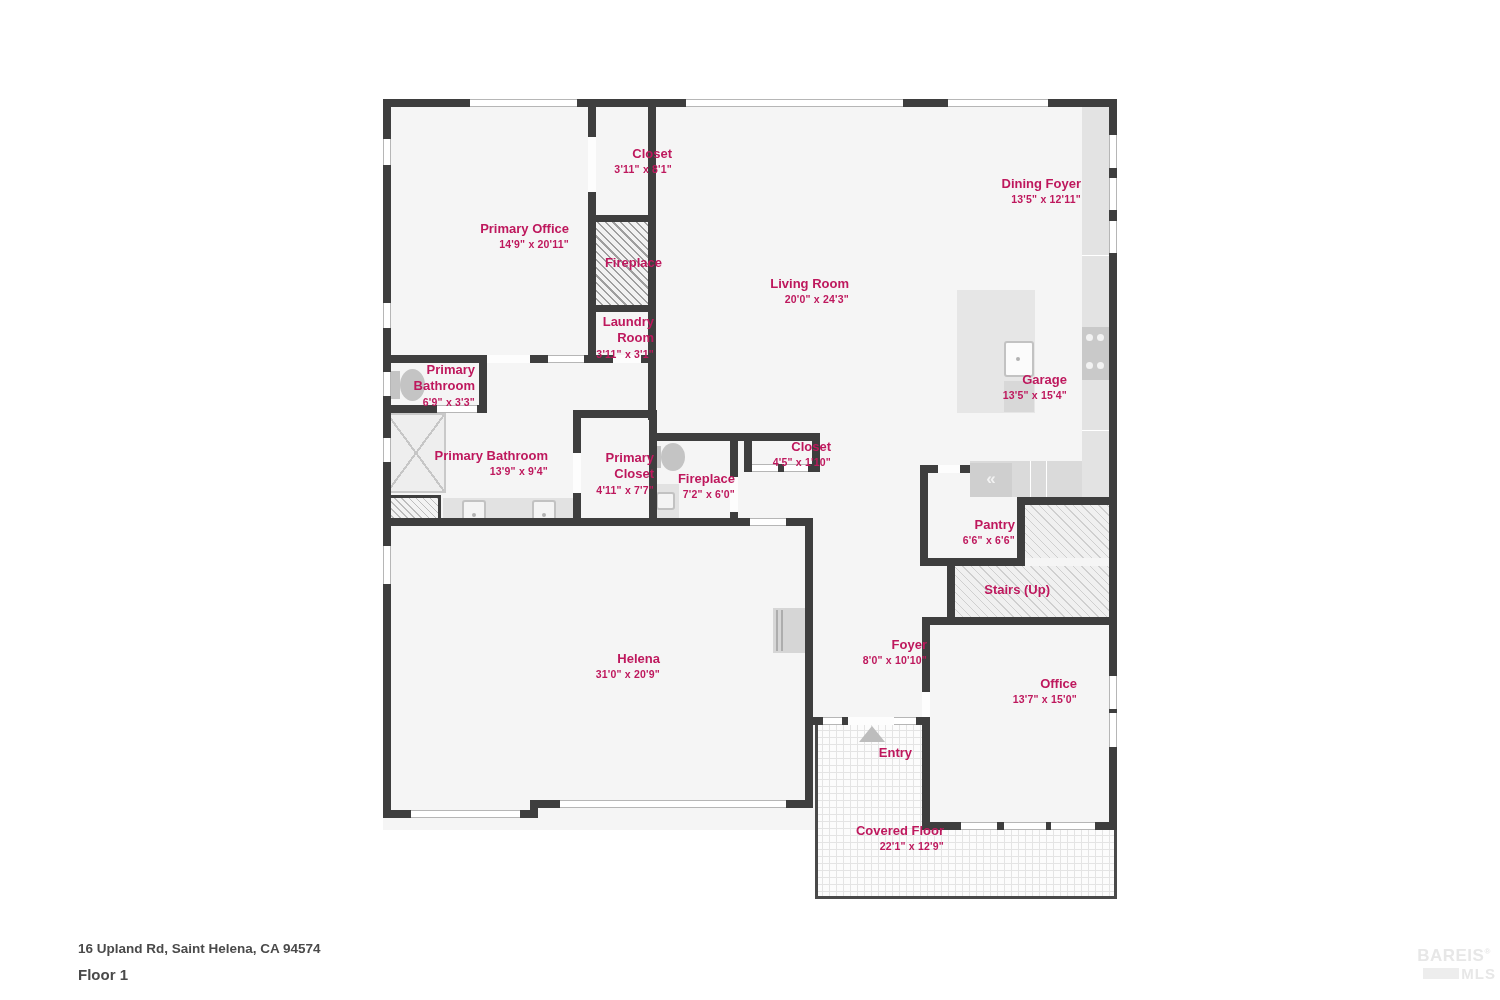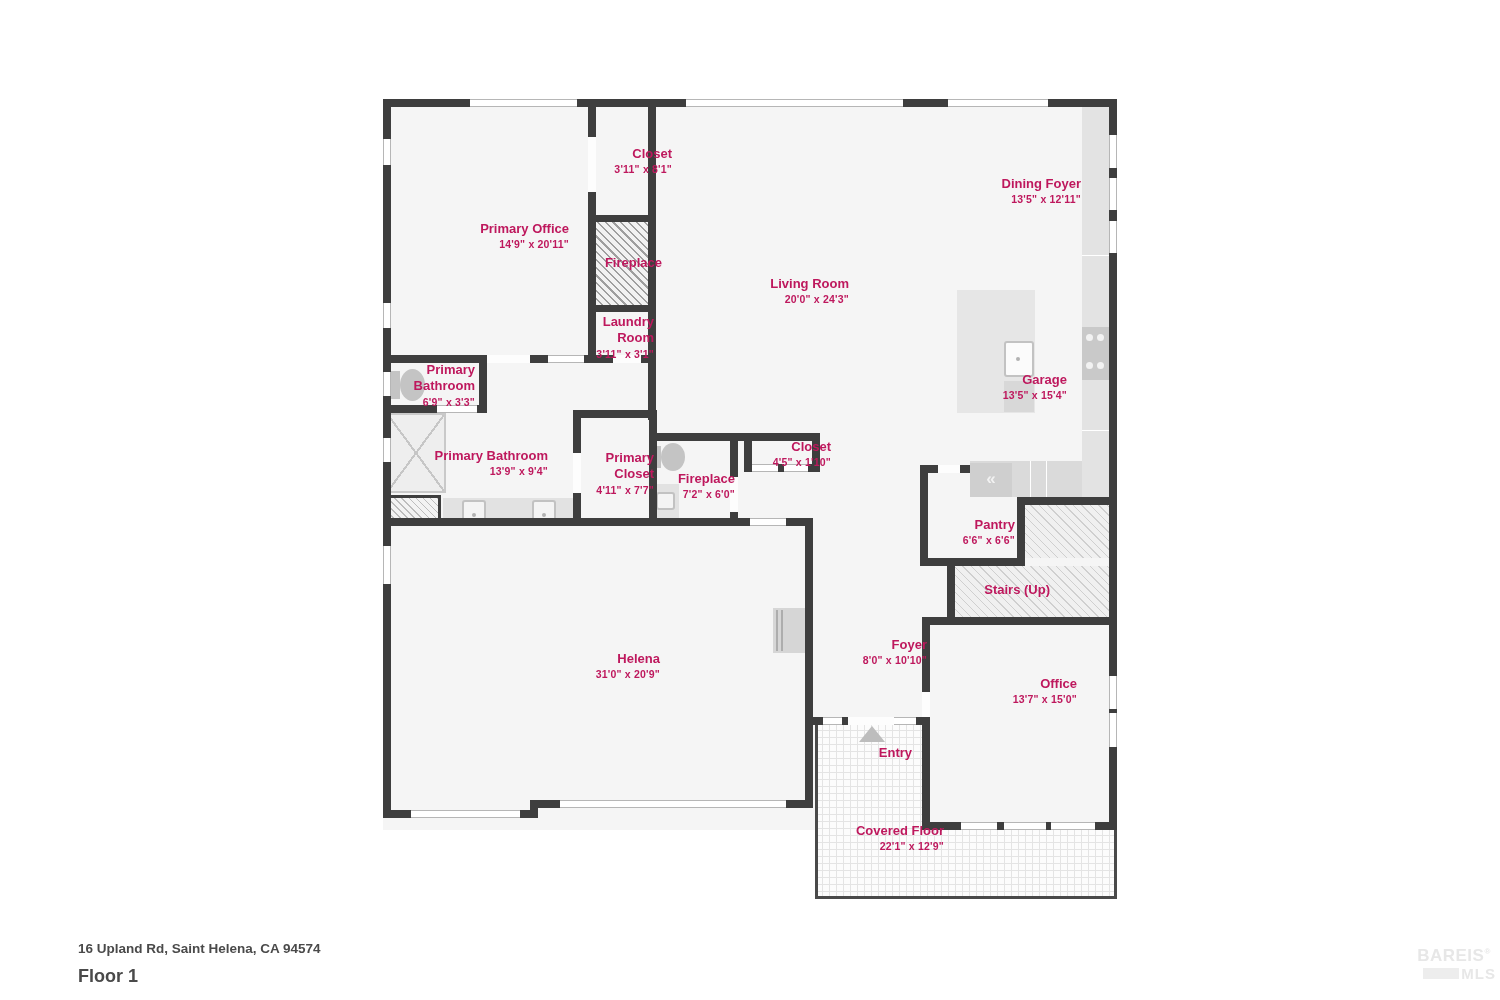--- a/index.html
+++ b/index.html
@@ -21,21 +21,21 @@
   .shower{position:absolute;background:#eeeeee;border:2px solid #c9c9c9;box-sizing:border-box;
     background-image:linear-gradient(to top right,transparent calc(50% - 1px),#c6c6c6 calc(50% - 1px) calc(50% + 1px),transparent calc(50% + 1px)),
                      linear-gradient(to bottom right,transparent calc(50% - 1px),#c6c6c6 calc(50% - 1px) calc(50% + 1px),transparent calc(50% + 1px));}
   .oval{border-radius:50%;}
   .burner{position:absolute;width:7px;height:7px;border-radius:50%;background:#f2f2f2;}
   .room-label{position:absolute;text-align:right;color:#be185d;}
   .rname{font-size:13px;font-weight:700;line-height:1.25;}
   .rdims{font-size:10.5px;font-weight:700;margin-top:1px;letter-spacing:.2px;}
   .tri{position:absolute;width:0;height:0;border-left:13px solid transparent;border-right:13px solid transparent;border-bottom:16px solid #bdbdbd;}
   .footer-line1{position:absolute;left:78px;top:941px;font-size:13.5px;font-weight:700;color:#4a4a4a;text-align:right;}
-  .footer-line2{position:absolute;left:78px;top:966px;font-size:18px;font-weight:700;color:#4a4a4a;}
+  .footer-line2{position:absolute;left:78px;top:966px;font-size:15px;font-weight:700;color:#4a4a4a;}
   .disclaimer{position:absolute;left:0;top:973px;width:100%;text-align:center;font-size:10px;font-weight:700;color:#555;}
   .logo{position:absolute;left:1412px;top:947px;width:84px;text-align:center;color:#e7e7e7;line-height:1;}
   .logo .l1{font-size:17px;font-weight:800;letter-spacing:.5px;}
   .logo .l1 sup{font-size:8px;}
   .logo .l2{margin-top:2px;display:flex;align-items:center;justify-content:flex-end;gap:2px;}
   .logo .bar{width:36px;height:11px;background:#ededed;}
   .logo .mls{font-size:15px;font-weight:800;letter-spacing:1px;}
 </style>
 </head>
 <body>

